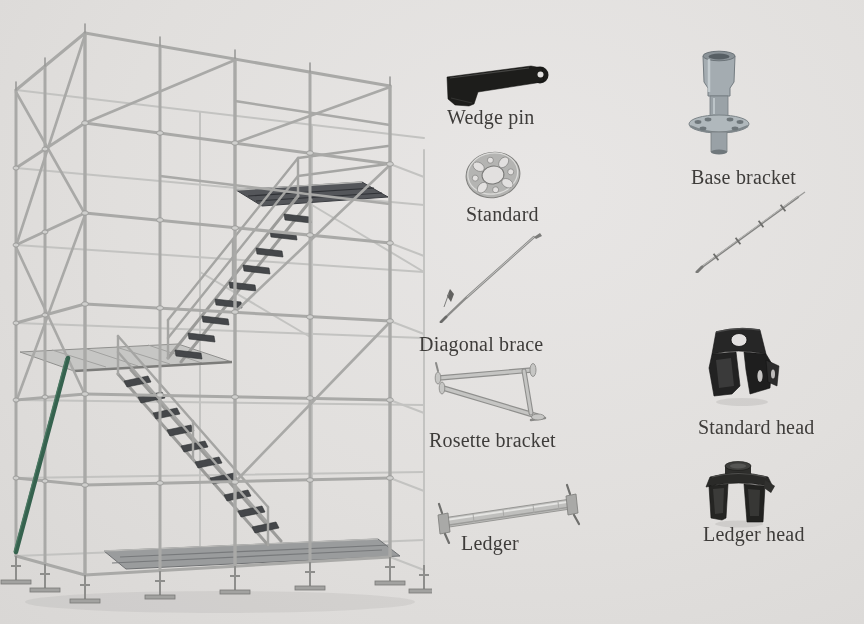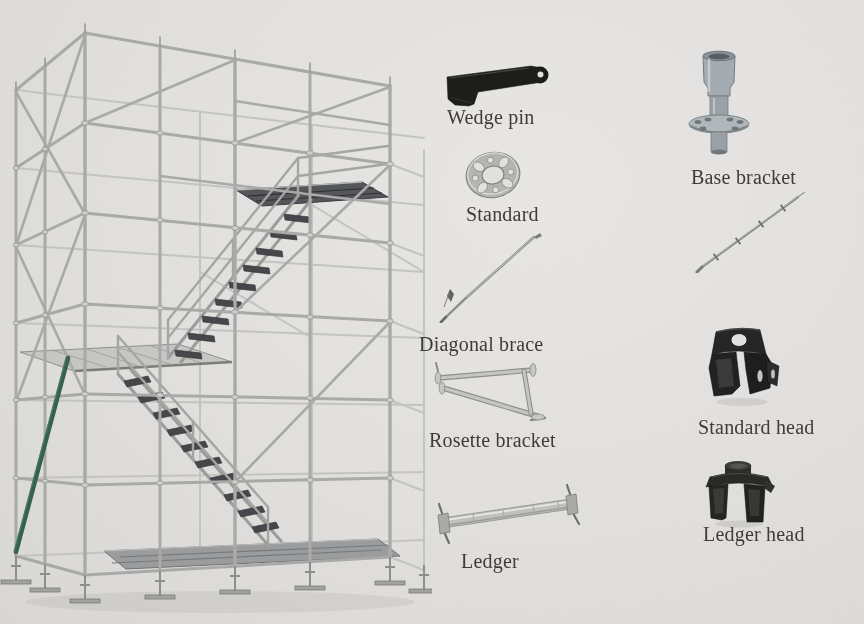--- a/index.html
+++ b/index.html
@@ -312,21 +312,21 @@
     <line x1="75" y1="28" x2="76" y2="36" stroke="#a8a8a6" stroke-width="1"></line>
     <line x1="105" y1="23" x2="106" y2="31" stroke="#a8a8a6" stroke-width="1"></line>
     <line x1="130" y1="20" x2="131" y2="28" stroke="#a8a8a6" stroke-width="1"></line>
     <path d="M10 33 L20 31 L22 50 L12 52 Z" fill="#a9a9a7" stroke="#7b7b79" stroke-width="0.8"></path>
     <line x1="14" y1="31" x2="11" y2="22" stroke="#6f6f6d" stroke-width="2.2" stroke-linecap="round"></line>
     <line x1="17" y1="52" x2="21" y2="61" stroke="#6f6f6d" stroke-width="2.2" stroke-linecap="round"></line>
     <path d="M138 14 L148 12 L150 31 L140 33 Z" fill="#a9a9a7" stroke="#7b7b79" stroke-width="0.8"></path>
     <line x1="142" y1="12" x2="139" y2="3" stroke="#6f6f6d" stroke-width="2.2" stroke-linecap="round"></line>
     <line x1="146" y1="33" x2="151" y2="42" stroke="#6f6f6d" stroke-width="2.2" stroke-linecap="round"></line>
   </svg>
-  <div class="part-label" style="left:461px;top:550px">Ledger</div>
+  <div class="part-label" style="left:461px;top:532px">Ledger</div>
 
   <svg class="part-img" style="left:681px;top:46px" width="80" height="114" viewBox="0 0 80 114">
     <path d="M22 10 L23 36 L27 42 L27 50 L49 50 L49 42 L53 36 L54 10 Z" fill="#a4acb1" stroke="#747c81" stroke-width="1"></path>
     <ellipse cx="38" cy="10" rx="16" ry="4.8" fill="#8b9398" stroke="#6d757a" stroke-width="1"></ellipse>
     <ellipse cx="38" cy="10.5" rx="10.5" ry="3" fill="#575f64"></ellipse>
     <line x1="28" y1="13" x2="28" y2="46" stroke="#ccd4d8" stroke-width="2.5" opacity="0.8"></line>
     <path d="M29 50 h18 v20 h-18 z" fill="#9aa2a7" stroke="#747c81" stroke-width="0.8"></path>
     <line x1="33" y1="52" x2="33" y2="68" stroke="#c5cdd1" stroke-width="2" opacity="0.8"></line>
     <ellipse cx="38" cy="78" rx="30" ry="9" fill="#b0b8bc" stroke="#7b8387" stroke-width="1"></ellipse>
     <path d="M9 80 Q38 93 67 80" stroke="#7e868a" stroke-width="2" fill="none"></path>

